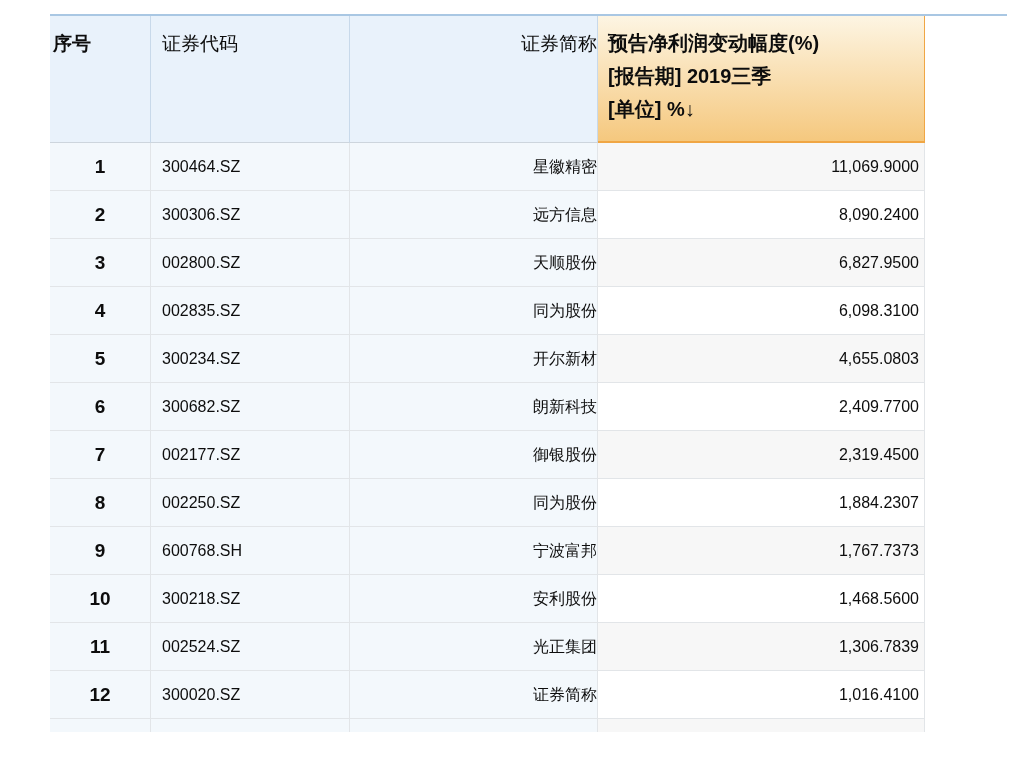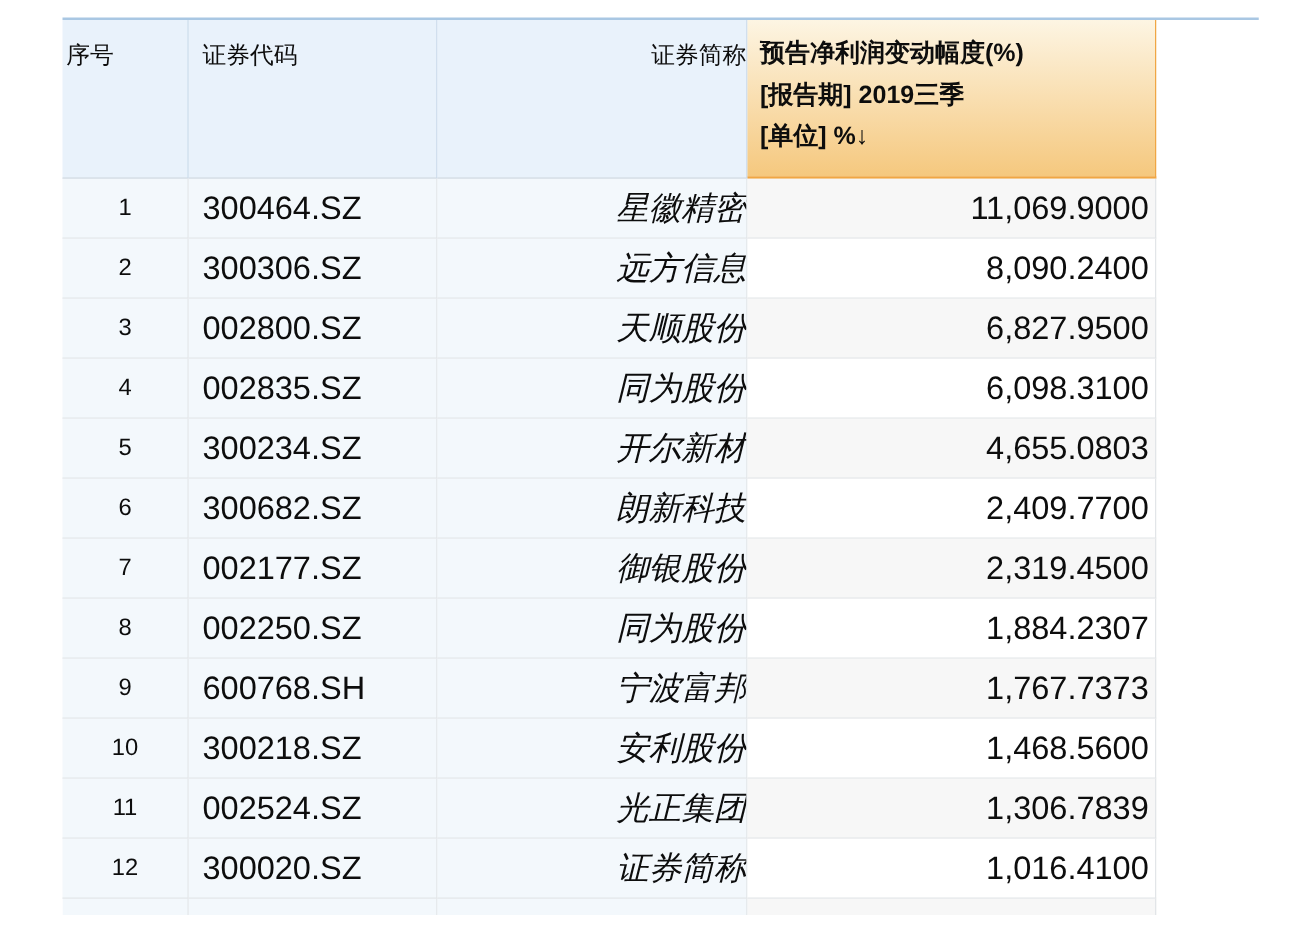--- a/index.html
+++ b/index.html
@@ -22,21 +22,21 @@
   }
   .top-line{
     position:absolute;left:50px;top:14px;width:957px;height:2px;
     background:var(--top-line);
   }
   .tbl{
     position:absolute;left:50px;top:16px;width:936px;
   }
   .hdr-row{display:flex;height:127px;}
   .cell{box-sizing:border-box;}
-  .c1{width:101px;}
+  .c1{width:101px;font-weight:bold;}
   .c2{width:199px;}
   .c3{width:248px;text-align:right;}
   .c4{width:327px;}
   .hdr-cell{
     background:var(--hdr-blue);
     border-right:1px solid var(--hdr-blue-border);
     border-bottom:1px solid #cdd5dd;
     font-size:19px;
     padding-top:15px;
   }
@@ -50,27 +50,27 @@
     font-weight:bold;
     font-size:20px;
     line-height:33px;
     padding:11px 8px 0 10px;
   }
   .row{display:flex;height:48px;}
   .body-cell{
     border-right:1px solid var(--grid);
     border-bottom:1px solid var(--grid);
     line-height:47px;
-    font-size:26px;
+    font-size:16px;
     overflow:hidden;
     white-space:nowrap;
   }
   .cell-idx{background:var(--row-tint);text-align:center;font-size:19px;}
   .cell-code{background:var(--row-tint);padding-left:11px;}
-  .cell-name{background:var(--row-tint);padding-left:22px;font-style:italic;}
+  .cell-name{background:var(--row-tint);padding-left:22px;}
   .cell-value{background:#ffffff;text-align:right;padding-right:5px;}
   .row:nth-child(odd) .cell-value{background:var(--zebra);}
   .partial-row{display:flex;height:13px;overflow:hidden;}
   .partial-row .body-cell{border-bottom:none;height:13px;}
   .partial-row .cell-value{background:var(--zebra);}
 </style>
 </head>
 <body>
 
 <div class="top-line"></div>

